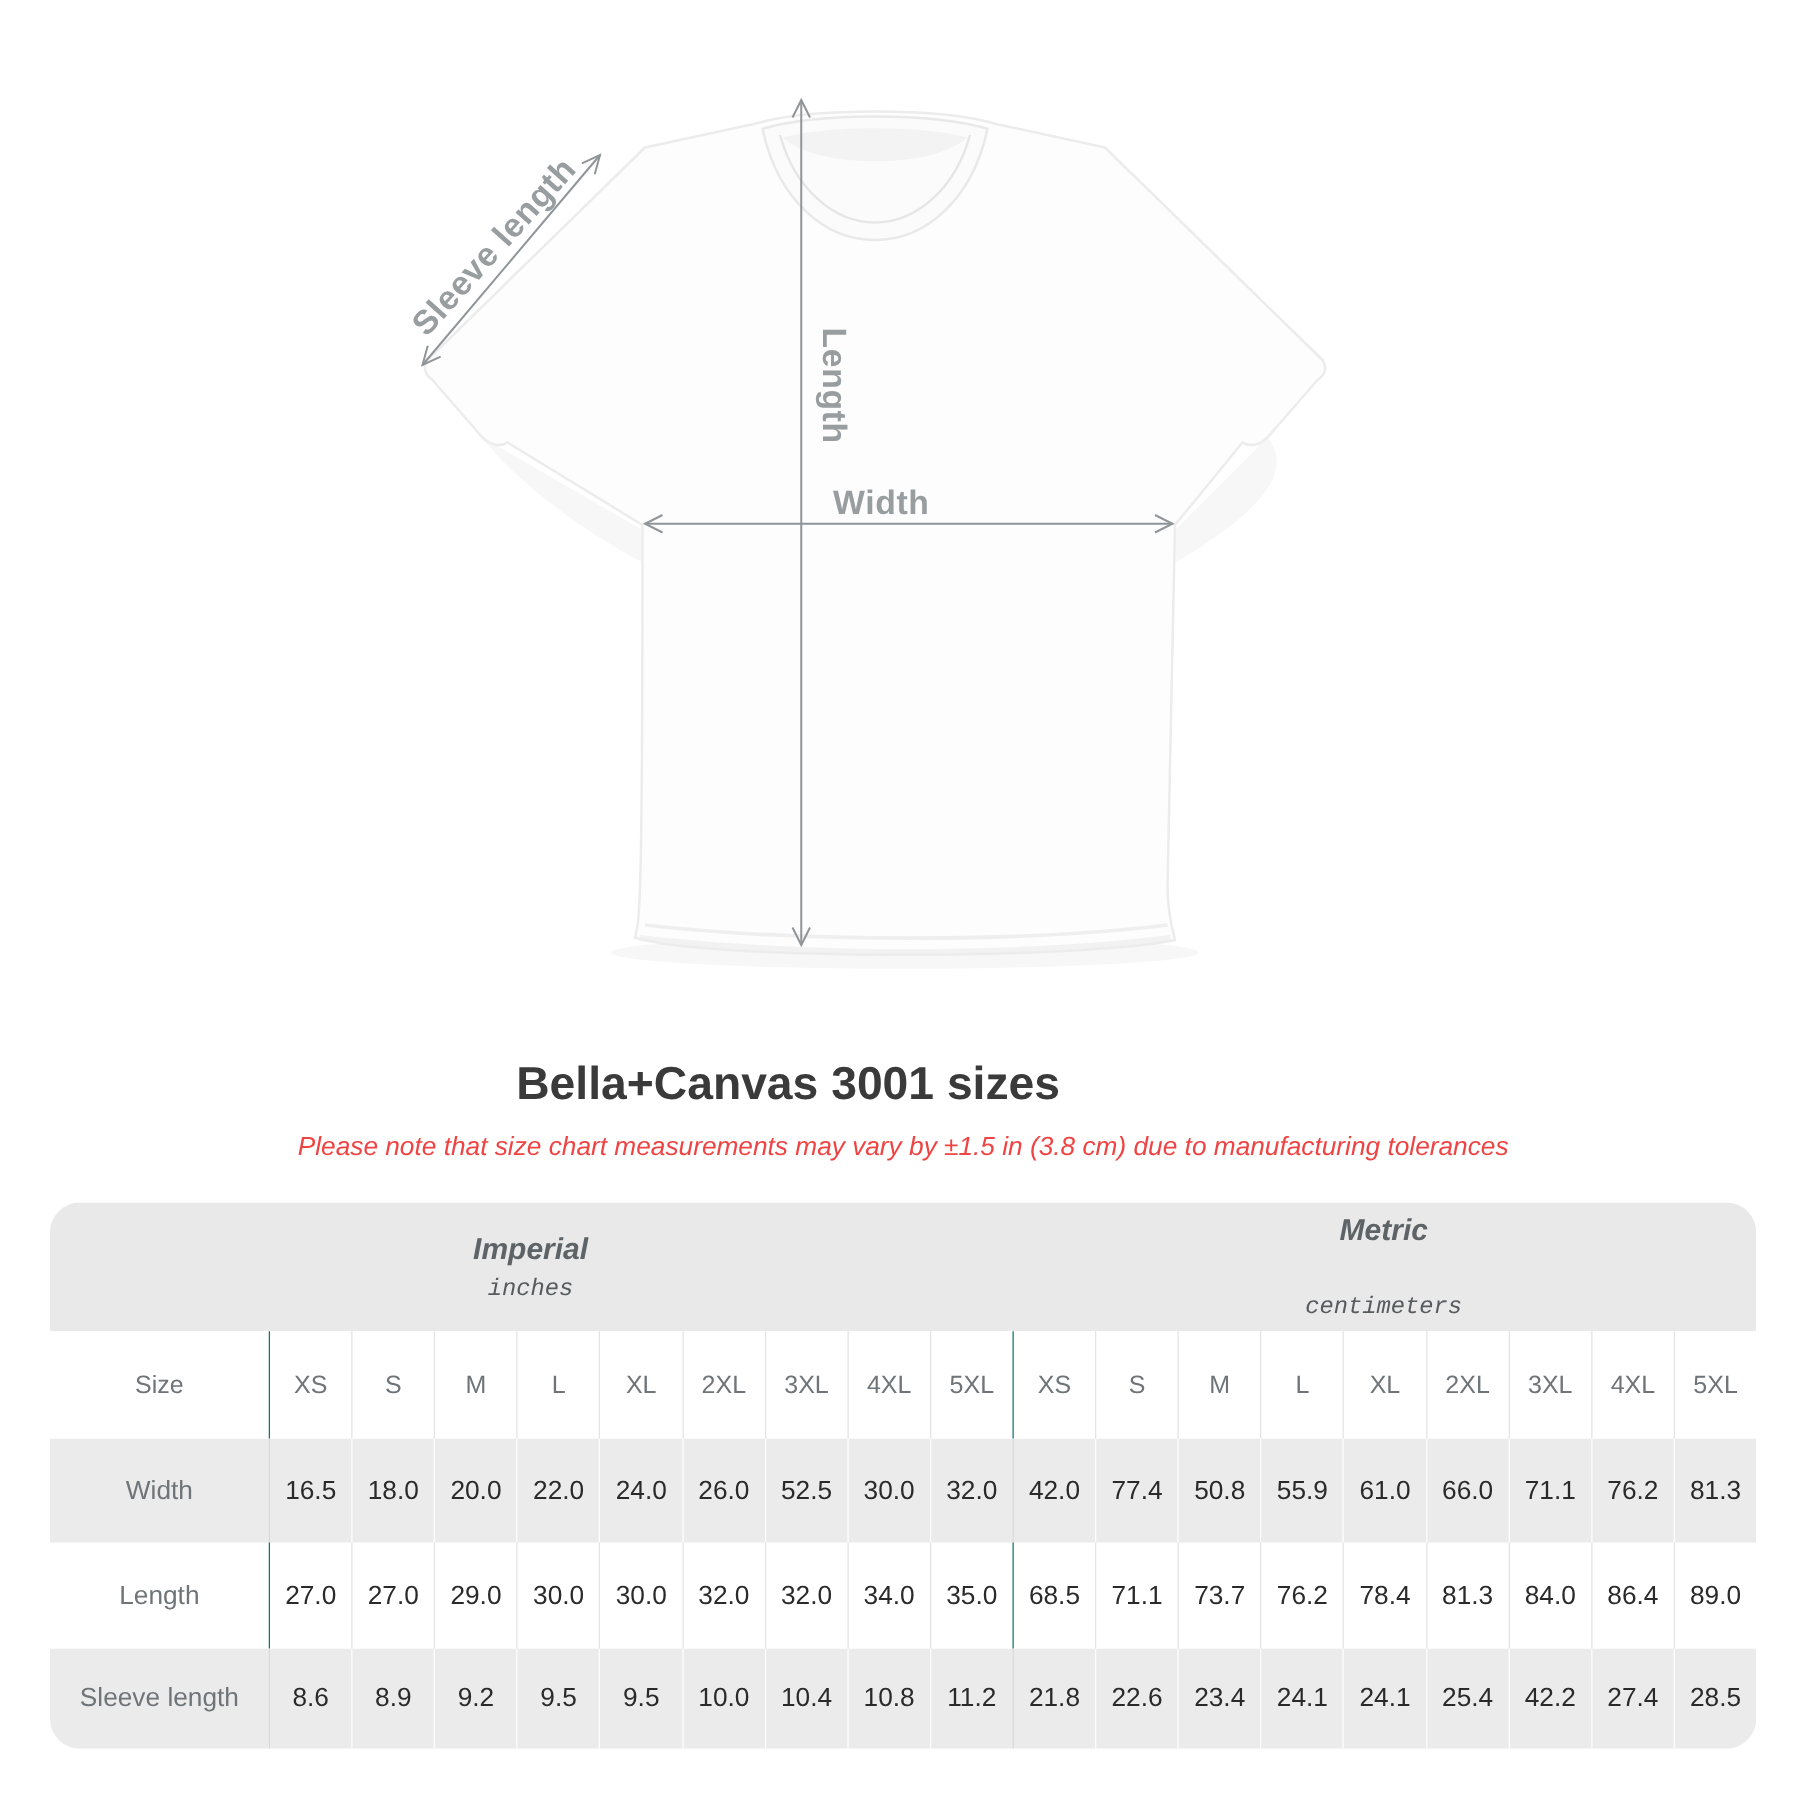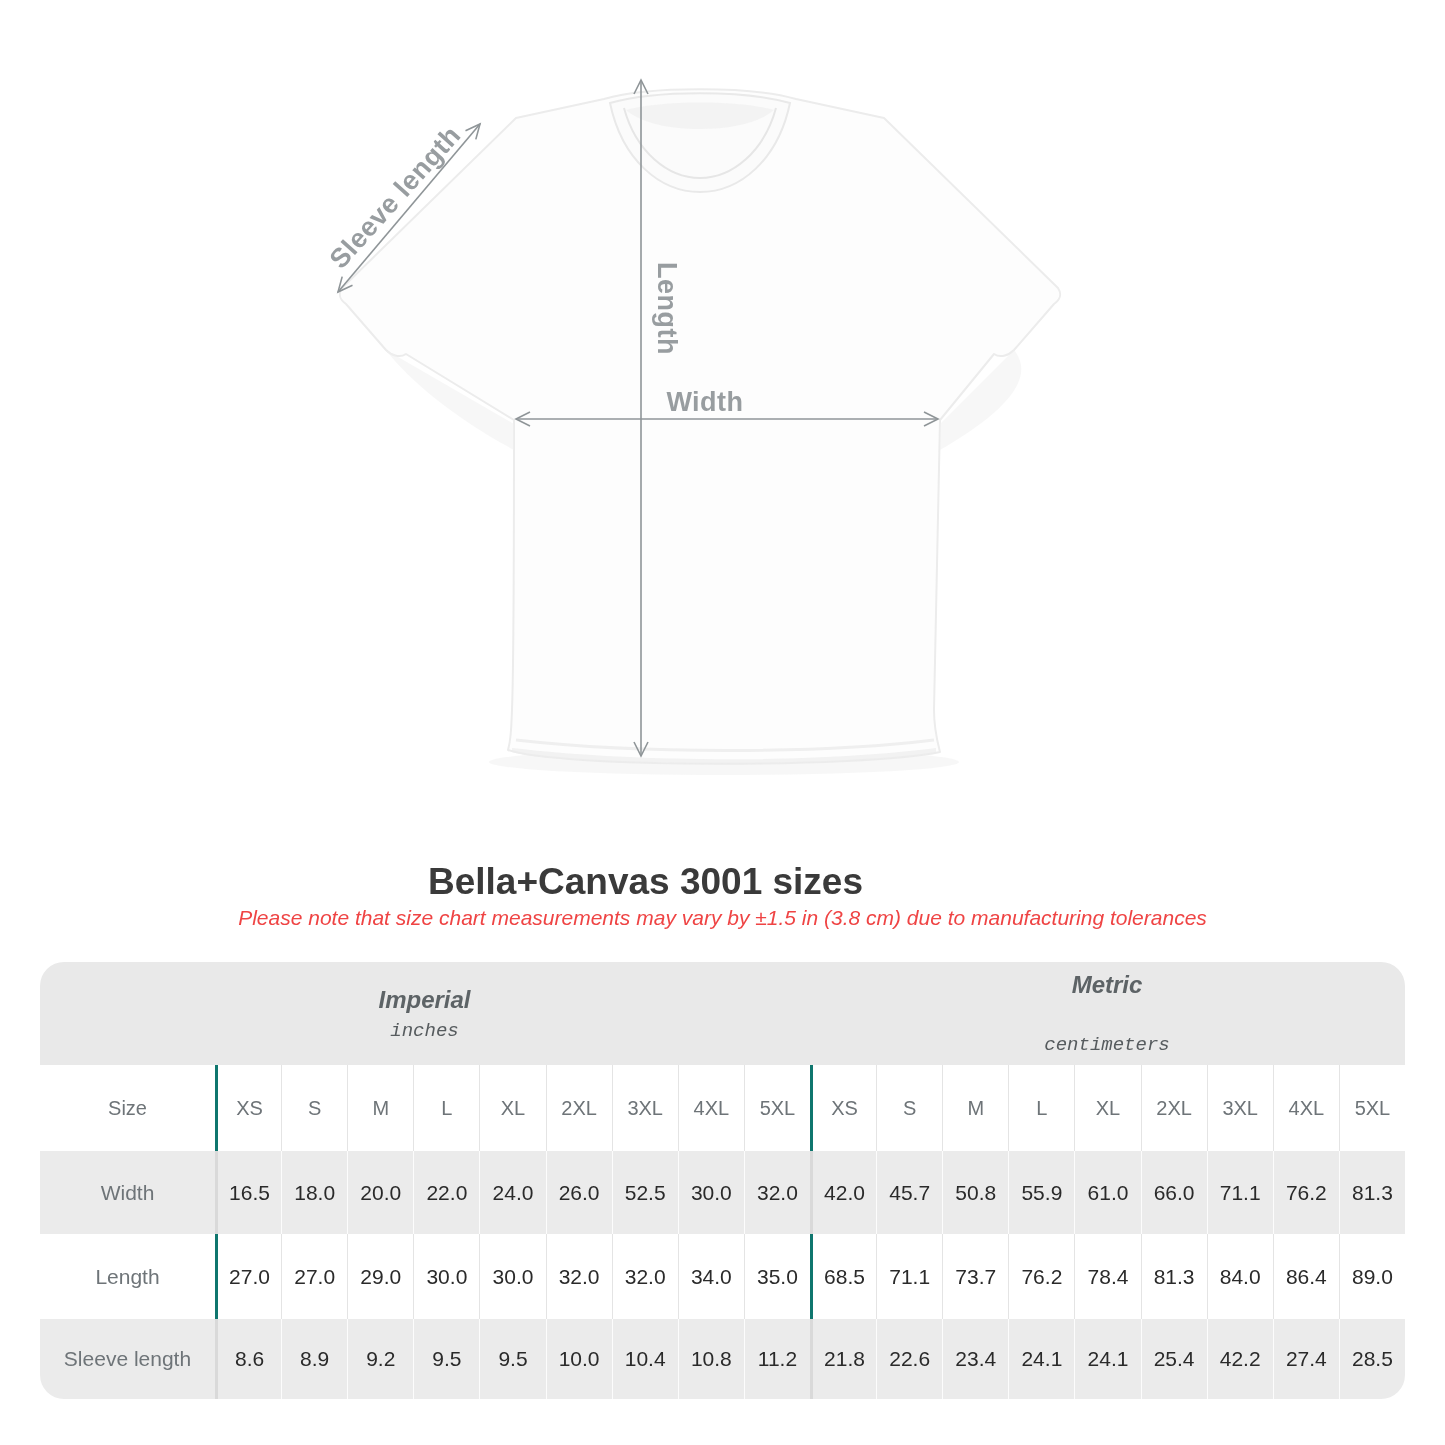--- a/index.html
+++ b/index.html
@@ -29,21 +29,21 @@
   .meas-length{
     left:682px;top:262px;
     transform:rotate(90deg);transform-origin:top left;
   }
   .meas-width{
     left:640px;top:387px;width:130px;text-align:center;
   }
   
   .title{
     position:absolute;left:0;top:846px;width:1261px;
-    text-align:center;margin:15px;
+    text-align:center;margin:0;
     font-size:37px;font-weight:bold;color:#3a3a3a;
   }
   .note{
     position:absolute;left:0;top:906px;width:1445px;
     text-align:center;margin:0;
     font-size:21px;font-style:italic;color:#ef4444;
   }
   
   .size-table{
     position:absolute;left:40px;top:962px;width:1365px;
@@ -74,21 +74,21 @@
     border-left:1px solid #e4e4e4;
     font-size:21px;color:#2a2a2a;
     white-space:nowrap;
   }
   .cell.head, .cell.rowlabel{
     font-weight:normal;color:#6e7478;font-size:20px;
   }
   .cell.rowlabel{font-size:21px;}
   .cell.label-col{border-left:none;}
   .cell.alt{background:#ebebeb;border-left-color:rgba(255,255,255,.85);}
-  .cell.group-start{border-left:3px solid #0f766e;}
+  .cell.group-start{border-left:1px solid #0f766e;}
   .cell.alt.group-start{border-left-color:#d9d9d9;}
 </style>
 </head>
 <body>
 
 <div class="figure">
   <svg width="800" height="745" viewBox="300 55 800 745">
 
     <ellipse cx="724" cy="762" rx="235" ry="13" fill="#f2f2f2" opacity="0.6"></ellipse>
 
@@ -180,21 +180,21 @@
       <div class="cell val alt group-start">16.5</div>
       <div class="cell val alt">18.0</div>
       <div class="cell val alt">20.0</div>
       <div class="cell val alt">22.0</div>
       <div class="cell val alt">24.0</div>
       <div class="cell val alt">26.0</div>
       <div class="cell val alt">52.5</div>
       <div class="cell val alt">30.0</div>
       <div class="cell val alt">32.0</div>
       <div class="cell val alt group-start">42.0</div>
-      <div class="cell val alt">45.7</div>
+      <div class="cell val alt">77.4</div>
       <div class="cell val alt">50.8</div>
       <div class="cell val alt">55.9</div>
       <div class="cell val alt">61.0</div>
       <div class="cell val alt">66.0</div>
       <div class="cell val alt">71.1</div>
       <div class="cell val alt">76.2</div>
       <div class="cell val alt">81.3</div>
       <div class="cell rowlabel label-col">Length</div>
       <div class="cell val group-start">27.0</div>
       <div class="cell val">27.0</div>

